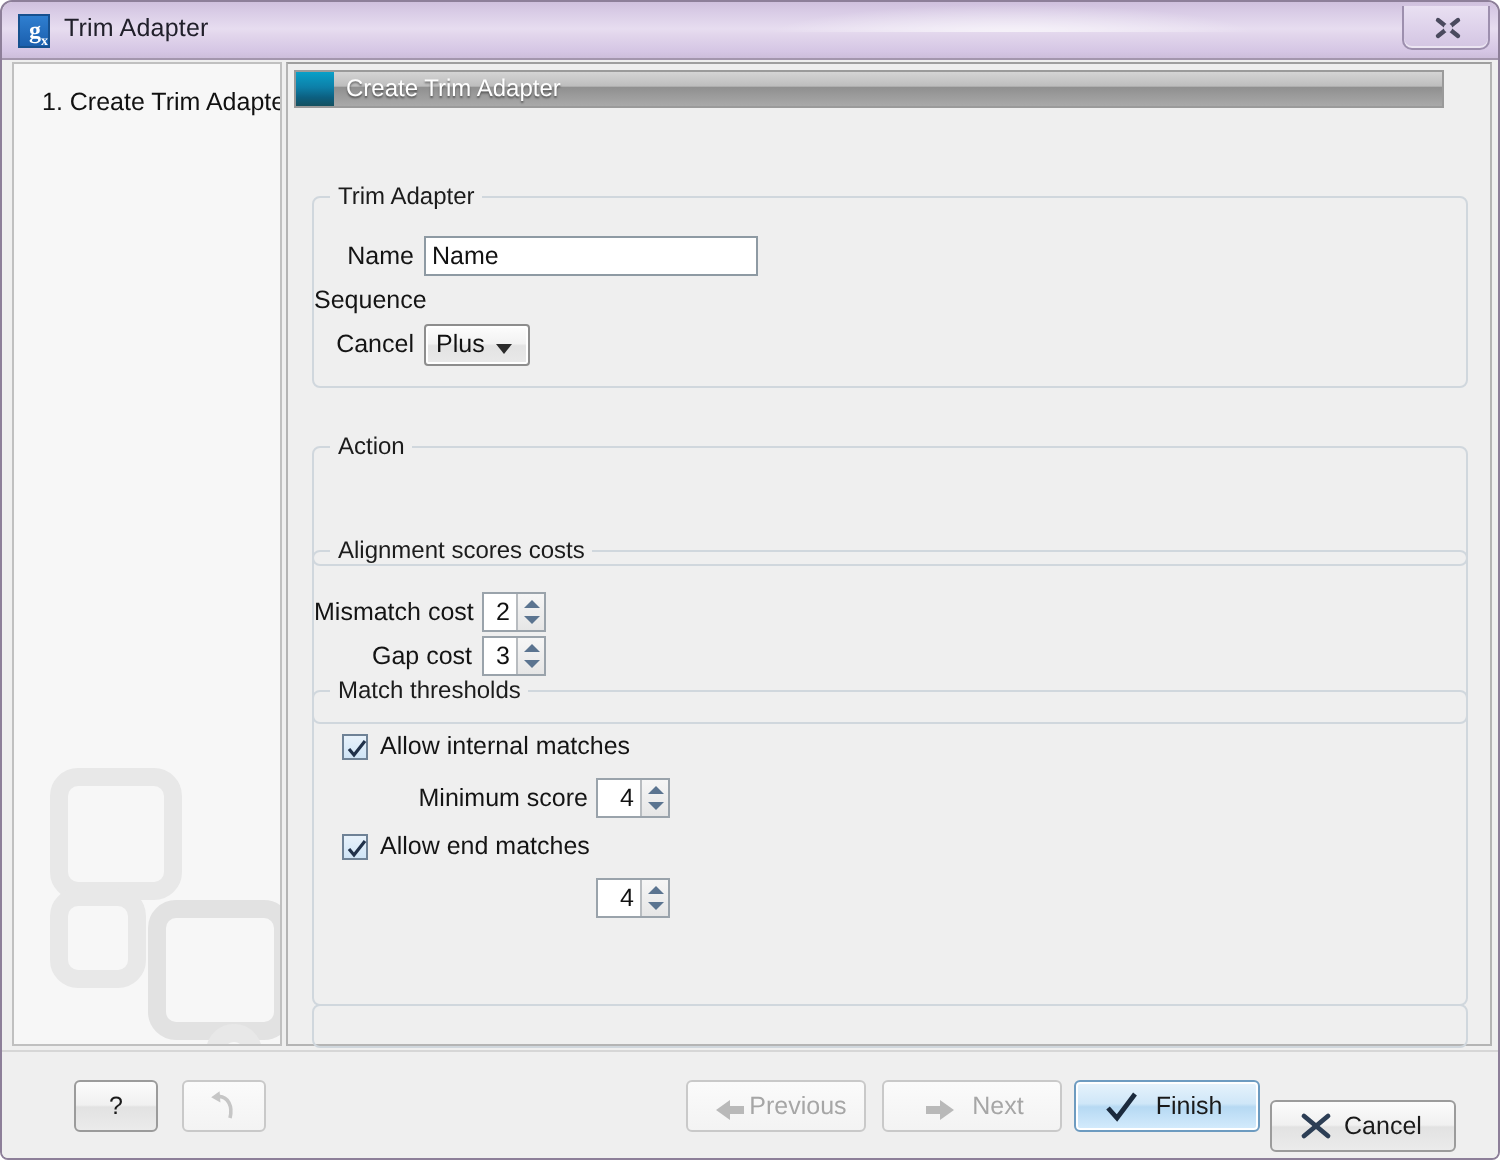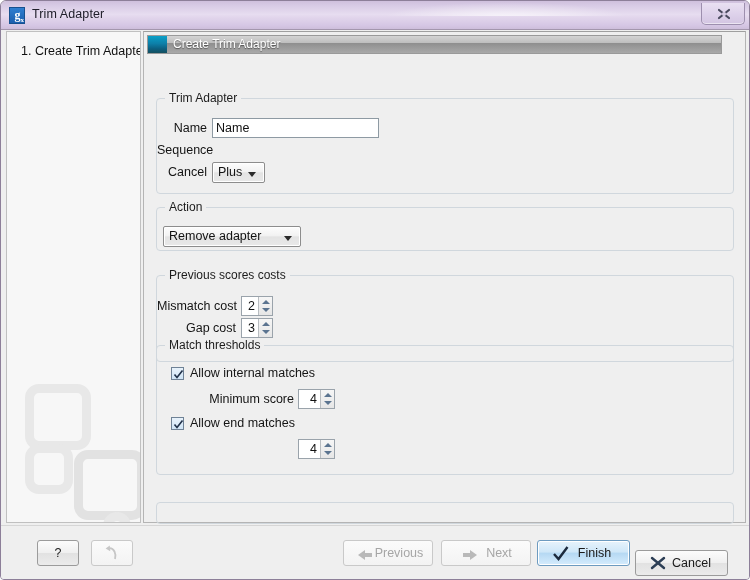--- a/index.html
+++ b/index.html
@@ -354,51 +354,47 @@
 
       <div class="field-label" style="left:0px; top:44px; width:50px;">Sequence</div>
 
       <div class="field-label" style="left:0px; top:66px; width:50px;">Cancel</div>
       <div class="combo" style="left:55px; top:63px; width:53px;">
         <span class="combo-label">Plus</span>
         <span class="combo-arrow"></span>
       </div>
     </div>
 
-    <div class="group" style="left:12px; top:175px; width:578px; height:44px;">
+    <div class="group" style="left:12px; top:191px; width:578px; height:60px;">
       <div class="group-title">Action</div>
-      <div class="combo" style="left:6px; top:18px; width:138px;">
-        <span class="combo-label">Remove adapter</span>
-        <span class="combo-arrow"></span>
-      </div>
     </div>
 
     <div class="group" style="left:12px; top:243px; width:578px; height:87px;">
-      <div class="group-title">Previous scores costs</div>
+      <div class="group-title">Alignment scores costs</div>
 
       <div class="field-label" style="left:0px; top:23px; width:79px;">Mismatch cost</div>
       <div class="spinner" style="left:84px; top:20px; width:32px;">
         <span class="spinner-value">2</span>
         <span class="spin-btns">
           <span class="spin-up"></span>
           <span class="spin-down"></span>
         </span>
       </div>
 
       <div class="field-label" style="left:0px; top:45px; width:79px;">Gap cost</div>
       <div class="spinner" style="left:84px; top:42px; width:32px;">
         <span class="spinner-value">3</span>
         <span class="spin-btns">
           <span class="spin-up"></span>
           <span class="spin-down"></span>
         </span>
       </div>
     </div>
 
-    <div class="group" style="left:12px; top:313px; width:578px; height:130px;">
+    <div class="group" style="left:12px; top:313px; width:578px; height:158px;">
       <div class="group-title">Match thresholds</div>
 
       <div class="checkrow" style="left:14px; top:20px;">
         <span class="checkbox">
           <svg width="11" height="11" viewBox="0 0 11 11">
             <polyline points="1.5,5.5 4,8.5 9.5,1.5" fill="none" stroke="#20314a" stroke-width="1.6"></polyline>
           </svg>
         </span>
         <span class="checkrow-label">Allow internal matches</span>
       </div>

